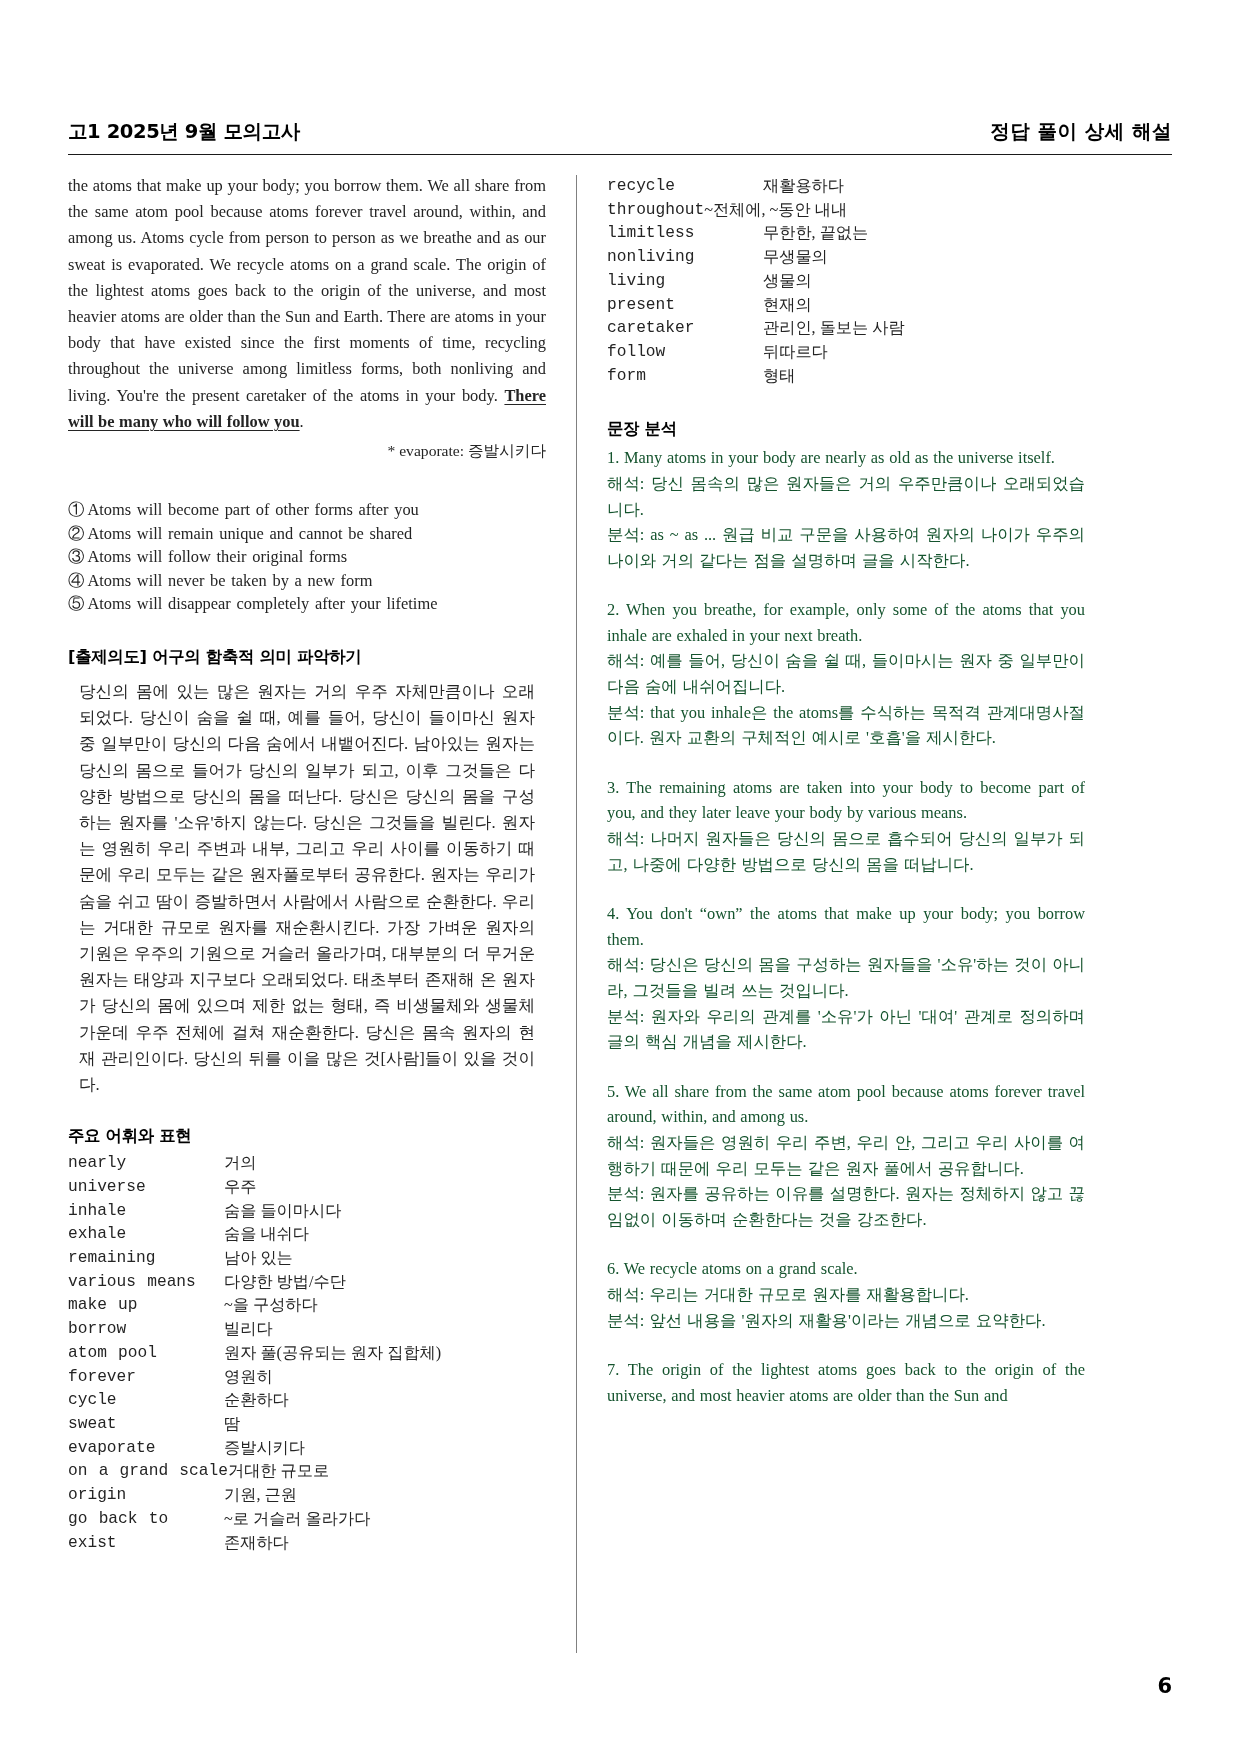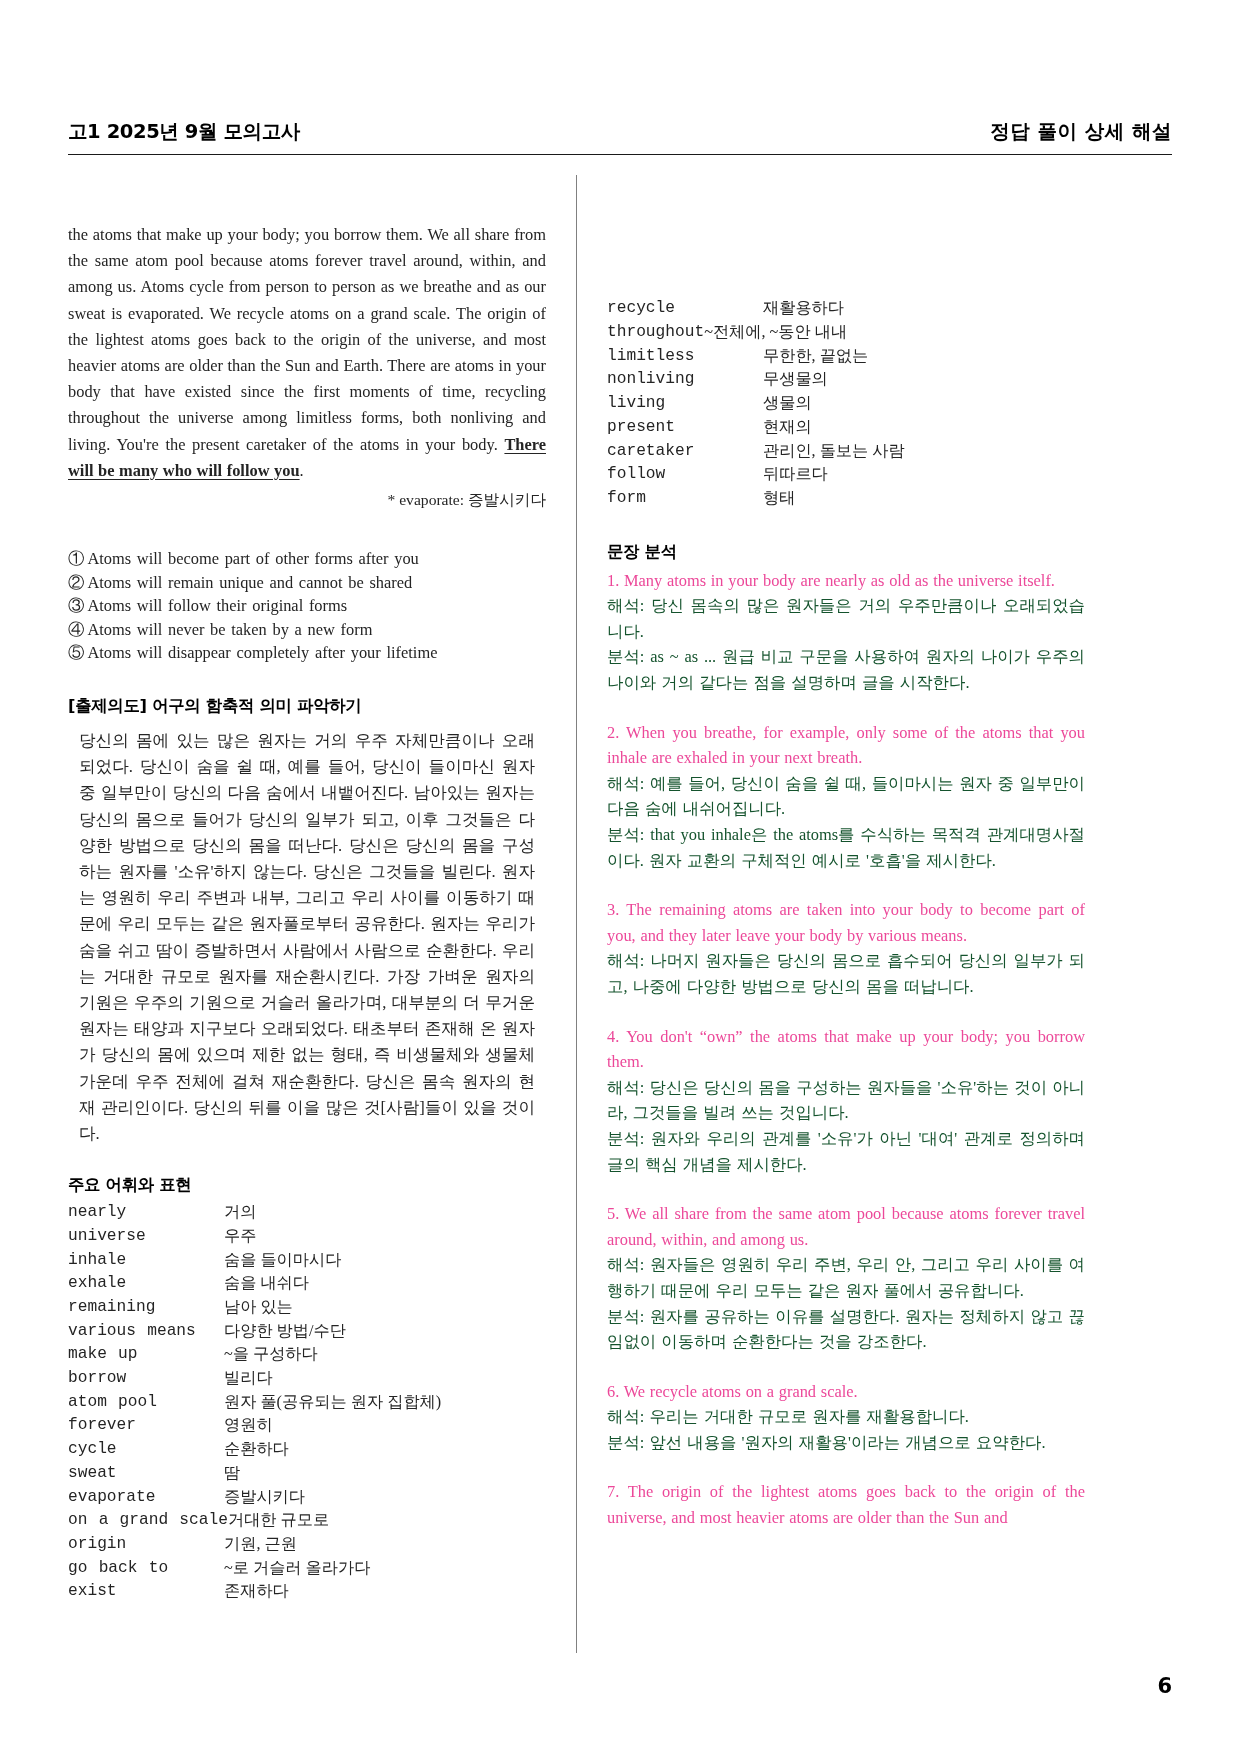--- a/index.html
+++ b/index.html
@@ -41,21 +41,21 @@
   .page-header .hdr-right { white-space: nowrap; letter-spacing: 0.5px; }
   .header-rule {
     border: 0;
     border-top: 1.6px solid #1a1a1a;
     margin: 0 0 18px 0;
   }
 
   
   .columns {
     display: flex;
-    align-items: center;
+    align-items: flex-start;
     height: 1480px;
   }
   .col {
     width: 478px;
     flex: 0 0 478px;
   }
   .col-divider {
     width: 1px;
     flex: 0 0 1px;
     background: #808080;
@@ -151,21 +151,21 @@
     list-style: none;
   }
   .analysis > li { margin-bottom: 24px; }
   .analysis > li:last-child { margin-bottom: 0; }
   .analysis .sent-en {
     font-size: 16.4px;
     line-height: 25.6px;
     text-align: justify;
     text-justify: inter-word;
     word-spacing: 0.6px;
-    color: #ec4899;
+    color: #14532d;
     margin: 0;
   }
   .analysis .sent-kr {
     font-size: 16.4px;
     line-height: 25.6px;
     text-align: justify;
     text-justify: inter-word;
     word-spacing: 1px;
     color: #14532d;
     margin: 0;

